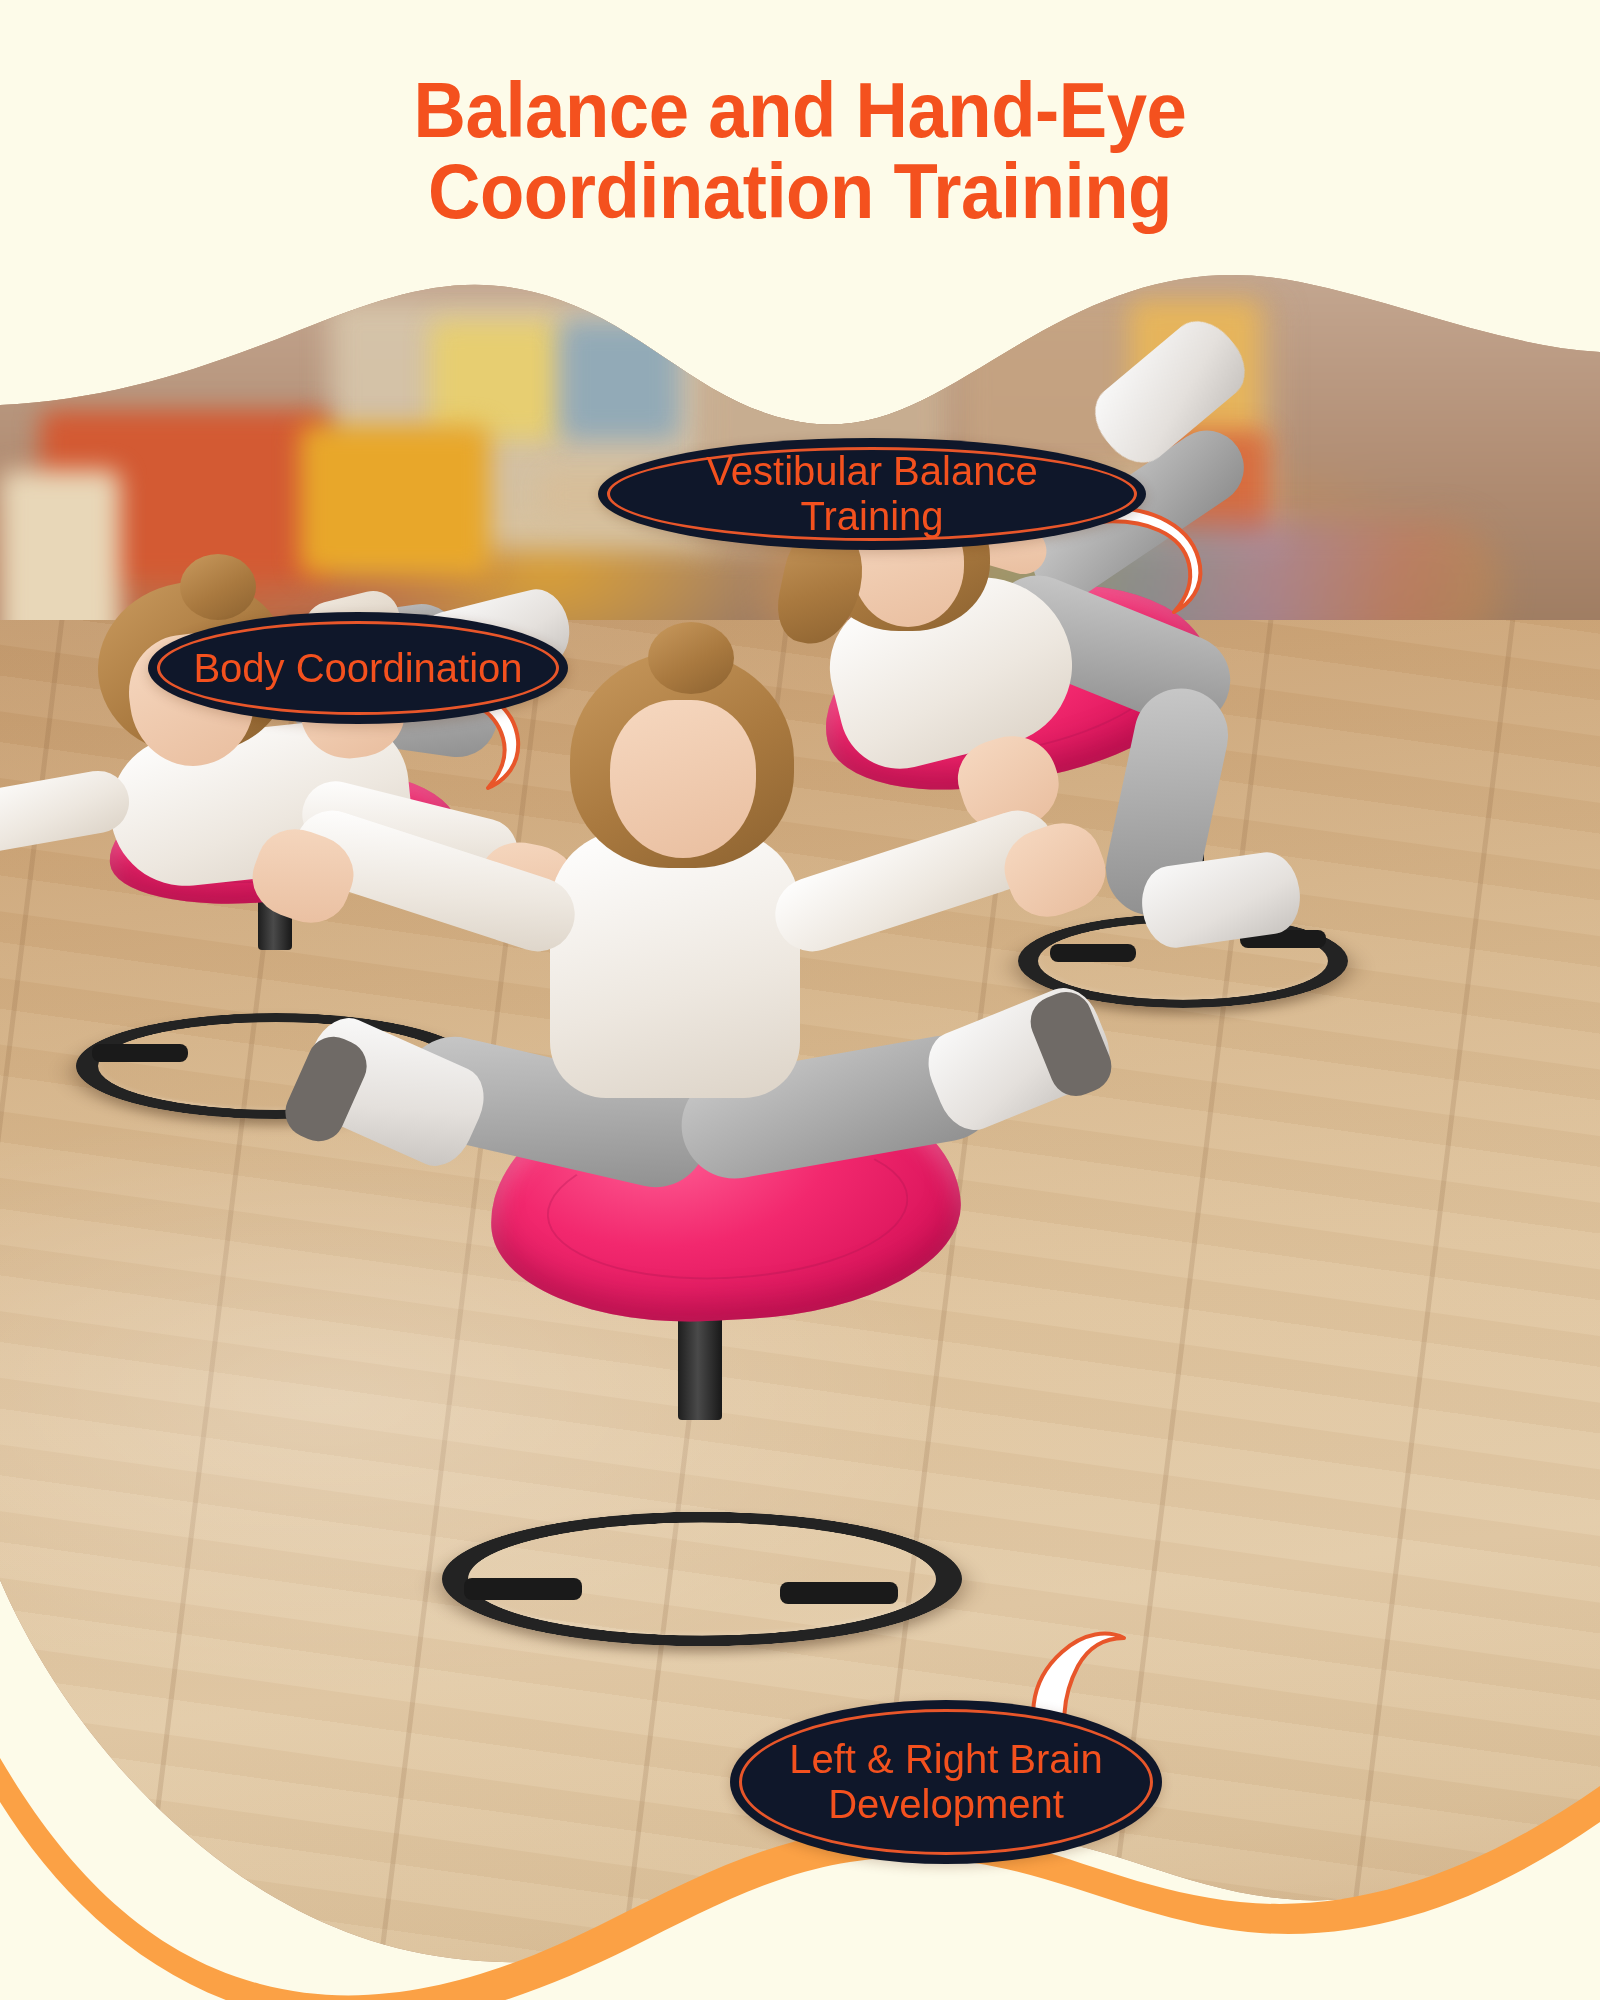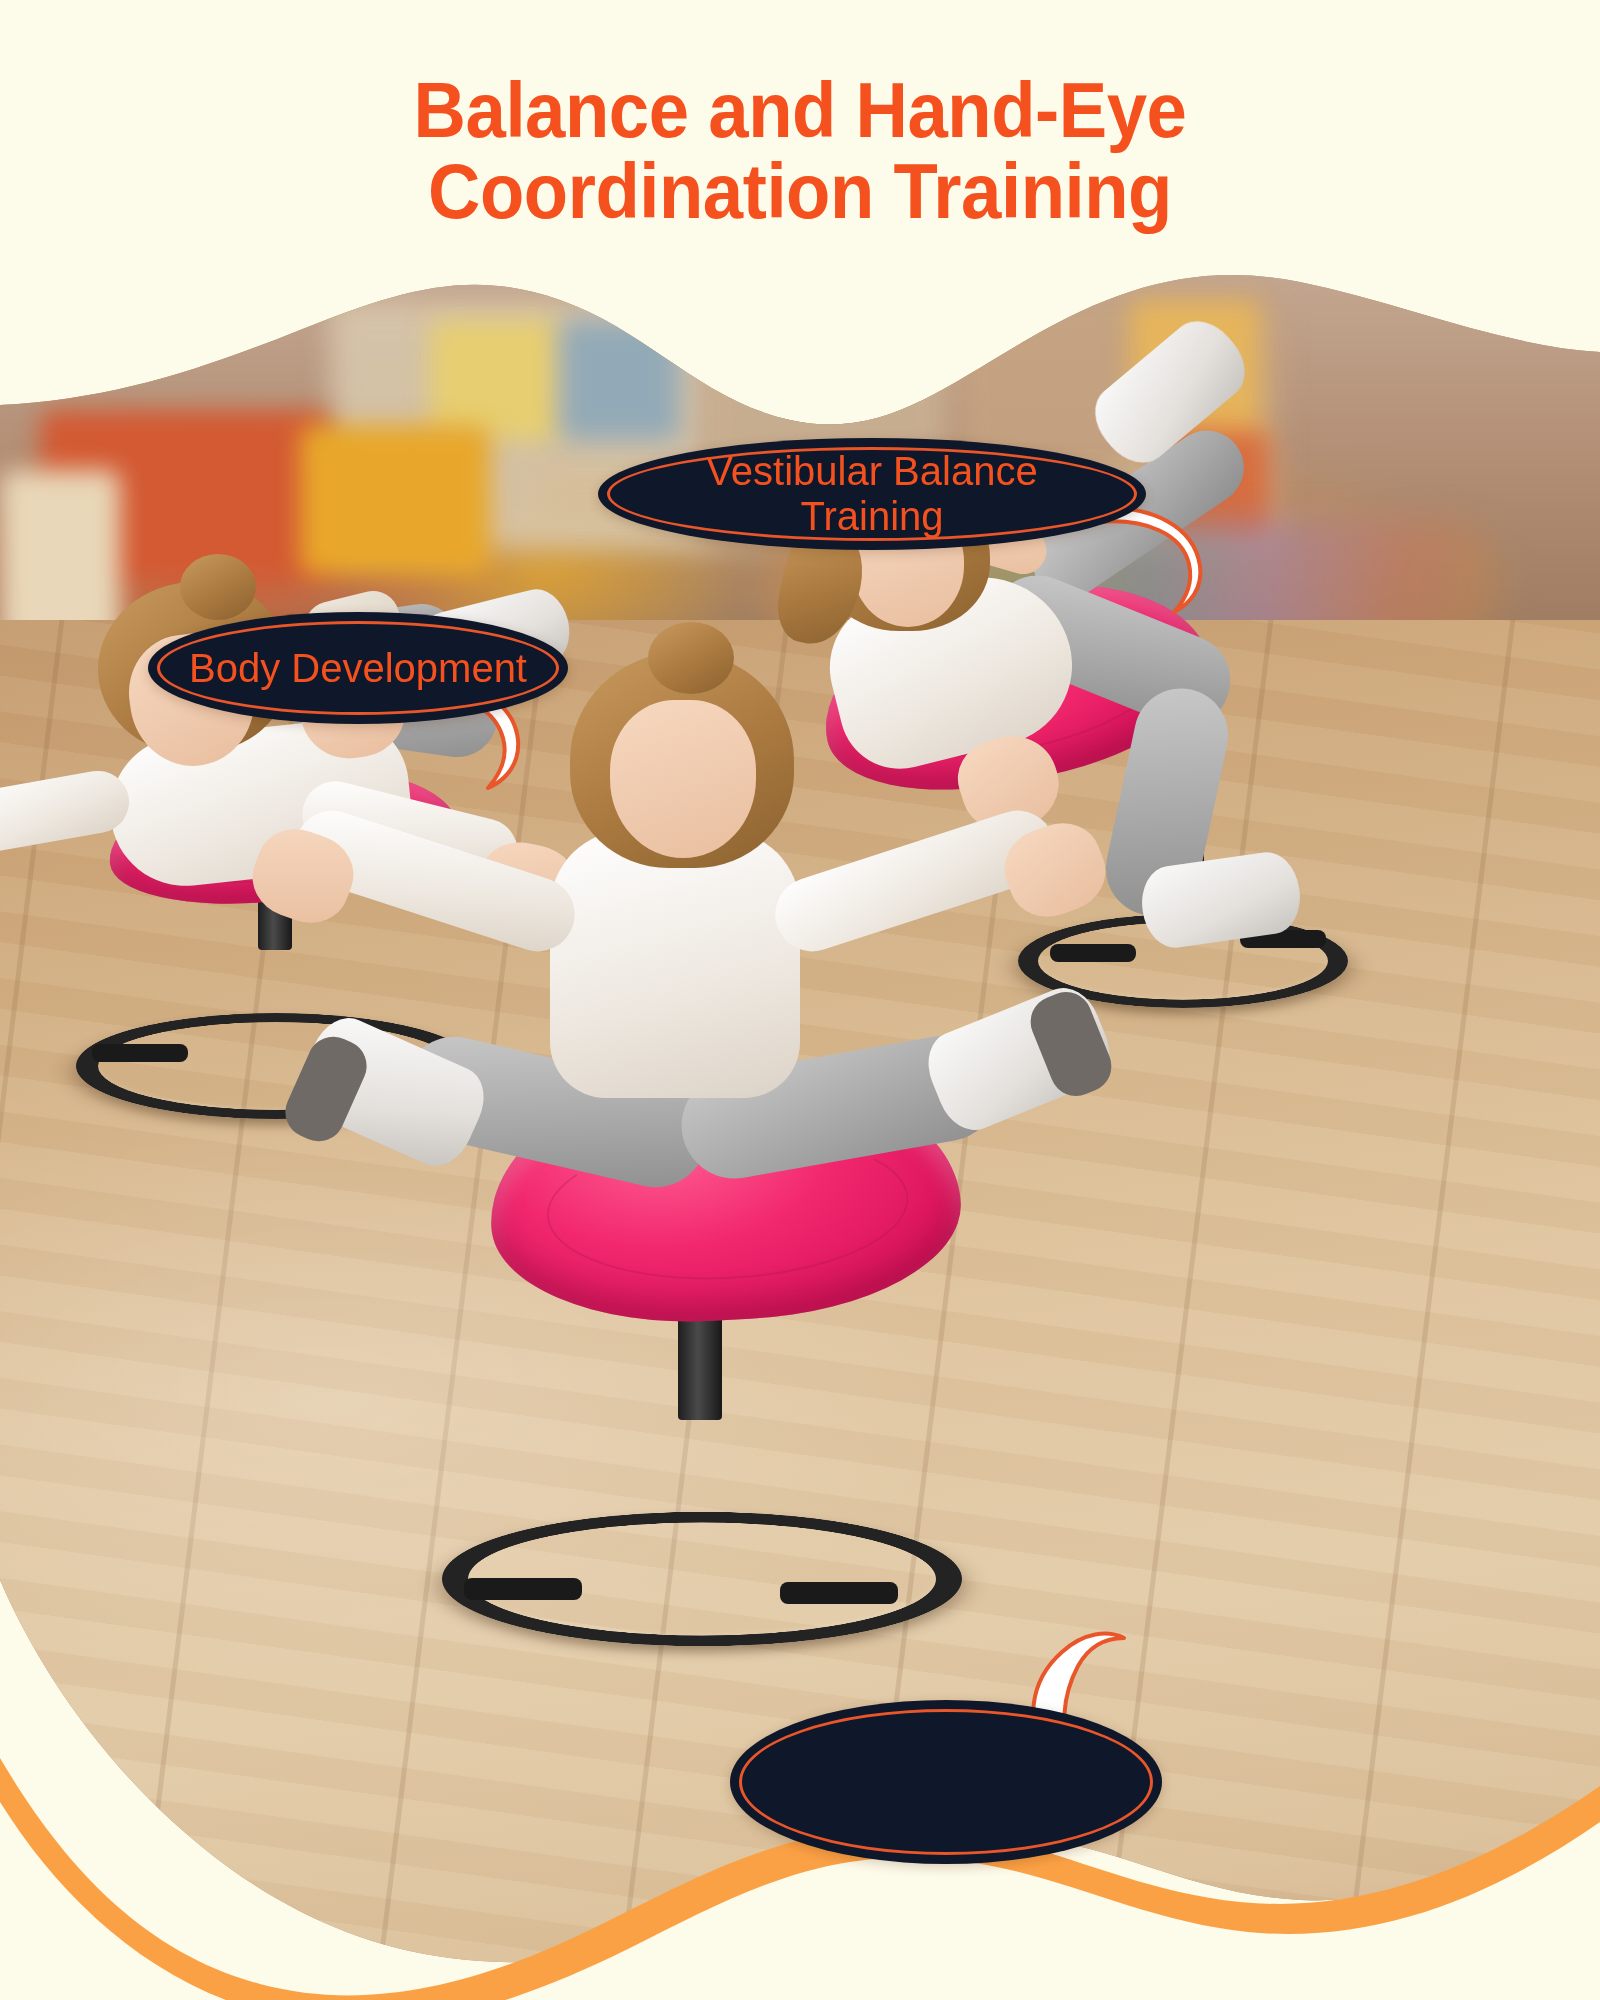--- a/index.html
+++ b/index.html
@@ -341,22 +341,24 @@
   <span class="ring"></span>
   <span class="btxt">Vestibular Balance Training</span>
 </div>
 
 <svg class="tail" style="left:408px; top:676px; width:130px; height:130px;" viewBox="0 0 130 130">
   <path d="M14,4 C 66,4 106,26 110,64 C 112,88 98,104 80,112
            C 94,96 100,80 95,62 C 87,32 54,16 10,18 Z" fill="#FFFFFF" stroke="#E8562A" stroke-width="4" stroke-linejoin="round"></path>
 </svg>
 <div class="bubble" id="bubble-body">
   <span class="ring"></span>
-  <span class="btxt">Body Development</span>
+  <span class="btxt">Body Coordination</span>
 </div>
 
 <svg class="tail" style="left:1000px; top:1616px; width:140px; height:150px;" viewBox="0 0 140 150">
   <path d="M46,146 C 26,108 28,66 62,36 C 84,16 108,14 124,22
            C 104,22 88,32 78,50 C 62,80 60,114 72,146 Z" fill="#FFFFFF" stroke="#E8562A" stroke-width="4" stroke-linejoin="round"></path>
 </svg>
 <div class="bubble" id="bubble-brain">
   <span class="ring"></span>
+  <span class="btxt">Left &amp; Right Brain
+Development</span>
 </div>
 
 </body></html>

